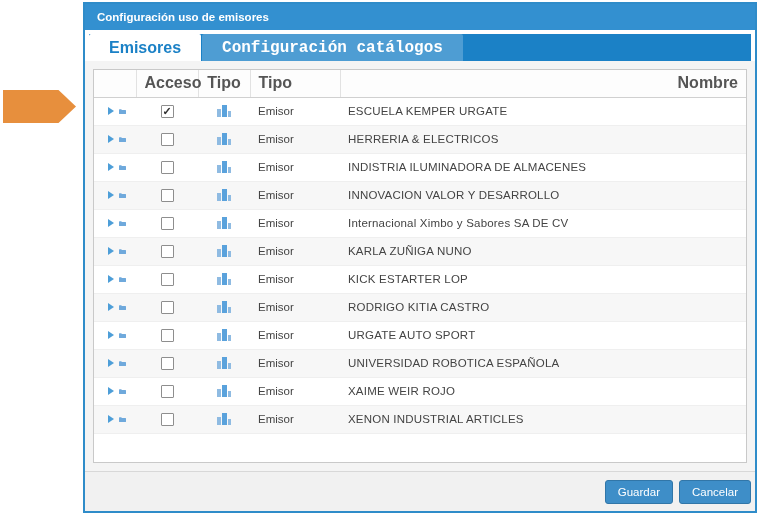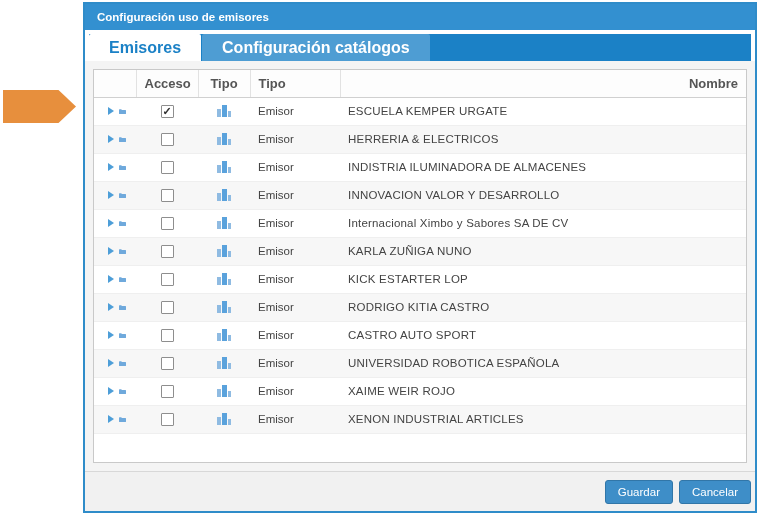--- a/index.html
+++ b/index.html
@@ -16,28 +16,28 @@
     background:#ffffff; border:2px solid #2F8CC9; display:flex; flex-direction:column; }
 
   .titlebar { height:26px; background:#3390D0; color:#ffffff; font-size:11.5px;
     font-weight:bold; display:flex; align-items:center; padding:0 12px; flex:0 0 auto; }
 
   .tabstrip { margin:4px 4px 0 4px; height:27px; background:#1B81C6;
     display:flex; align-items:stretch; flex:0 0 auto; }
   .tab { font-size:16px; font-weight:bold; padding:0 20px; display:flex;
     align-items:center; cursor:pointer; border-radius:2px 2px 0 0; }
   .tab.active { background:#ffffff; color:#1B81C6; }
-  .tab.inactive { background:#4E9DD3; color:#ffffff; margin-left:1px; }
+  .tab.inactive { background:#4E9DD3; color:#ffffff; margin-left:1px;font-family:Liberation Mono, monospace; }
 
   .content { flex:1 1 auto; background:#F4F4F4; padding:8px; overflow:hidden; }
   .panel { background:#ffffff; border:1px solid #C9C9C9; height:100%; overflow:hidden; }
 
   table.grid { width:100%; border-collapse:collapse; table-layout:fixed; }
   .grid th { height:27px; background:#FDFDFD; border-bottom:1px solid #D0D0D0;
-    border-right:1px solid #E2E2E2; font-size:13px; color:#555;
+    border-right:1px solid #E2E2E2; font-size:16px; color:#555;
     font-weight:bold; text-align:left; padding:0 8px; }
   .grid th:last-child { border-right:none;text-align:right; }
   .grid th.center { text-align:center; }
   .grid td { height:28px; border-bottom:1px solid #EFEFEF; font-size:11.5px;
     color:#444; padding:0 8px; white-space:nowrap; overflow:hidden; }
   .grid tr.alt td { background:#F7F7F7; }
   .col-tree   { width:42px; }
   .col-acceso { width:62px; }
   .col-tipoic { width:52px; }
   .col-tipo   { width:90px; }
@@ -291,21 +291,21 @@
       <input type="checkbox" class="cbx" style="">
     </td>
     <td class="center-cell">
       <svg width="14" height="13" viewBox="0 0 14 13">
         <rect x="0" y="5" width="4" height="8" fill="#8FBBE2"></rect>
         <rect x="5" y="1" width="5" height="12" fill="#5AA2DC"></rect>
         <rect x="11" y="7" width="3" height="6" fill="#8FBBE2"></rect>
       </svg>
     </td>
     <td>Emisor</td>
-    <td class="name-cell">CASTRO AUTO SPORT</td>
+    <td class="name-cell">URGATE AUTO SPORT</td>
   </tr>
             <tr class="alt">
     <td>
       <span class="tree-cell">
         <span class="expander"></span>
         <svg width="17" height="13" viewBox="0 0 17 13">
           <path d="M0 2.2 Q0 0.8 1.4 0.8 L5.4 0.8 L7 2.8 L15.6 2.8 Q17 2.8 17 4.2 L17 11.4 Q17 12.8 15.6 12.8 L1.4 12.8 Q0 12.8 0 11.4 Z" fill="#6FA9DC"></path>
         </svg>
       </span>
     </td>

